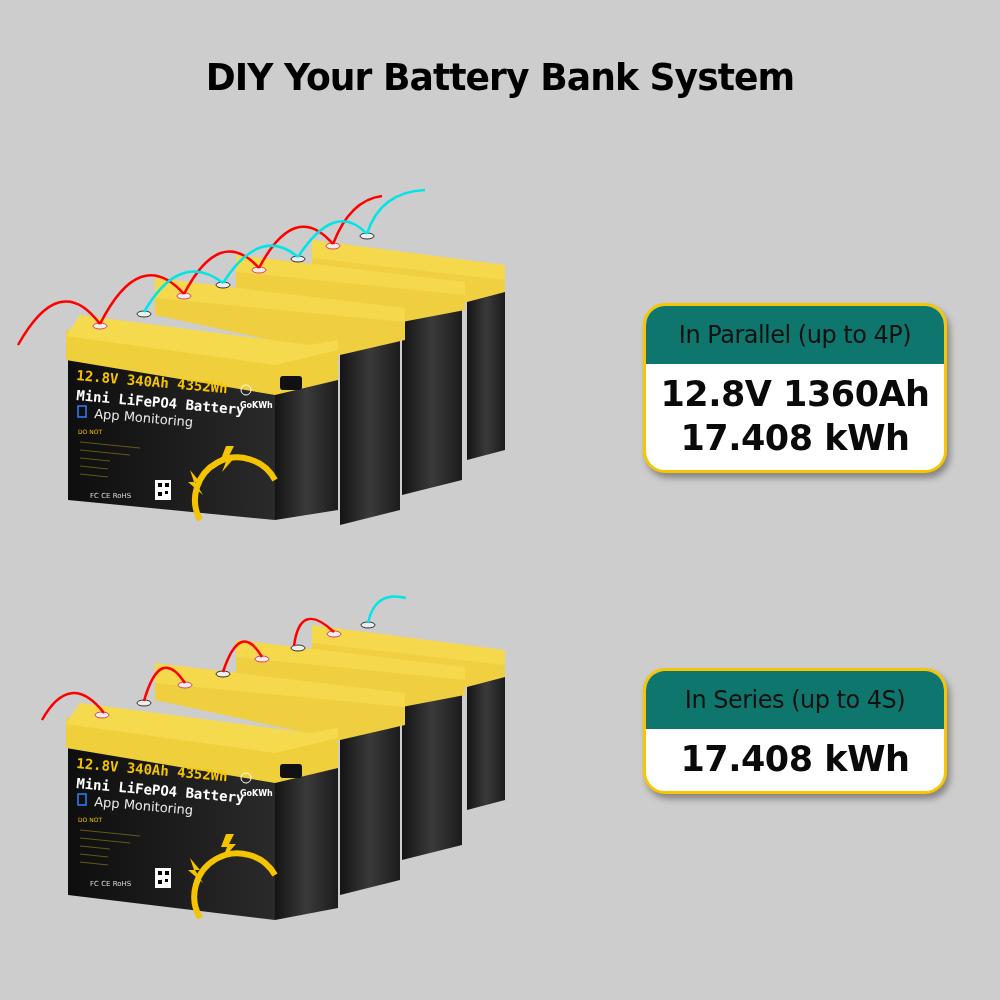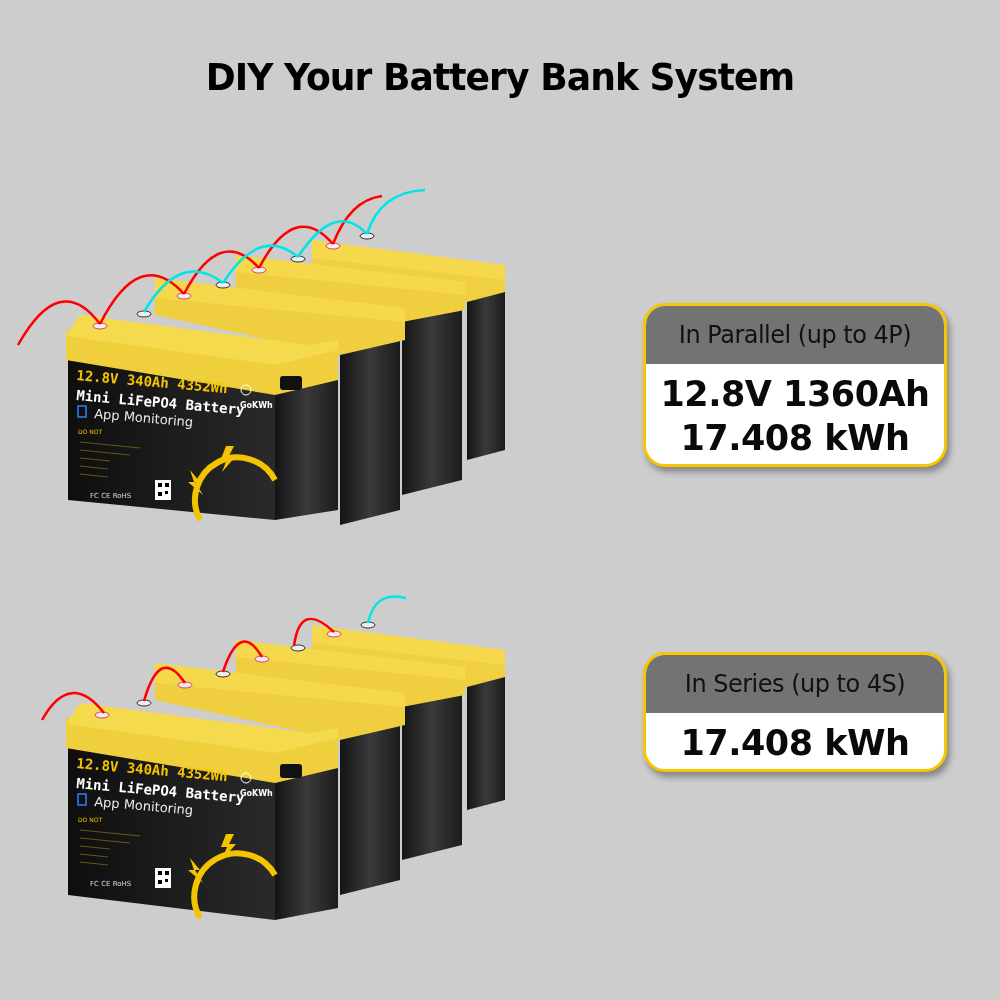--- a/index.html
+++ b/index.html
@@ -1,22 +1,22 @@
 <!DOCTYPE html>
 <html><head>
 <meta charset="utf-8">
 <style>
   html, body { margin:0; padding:0; }
   body { width:1000px; height:1000px; background:#cdcdcd; position:relative; overflow:hidden; font-family:"DejaVu Sans", sans-serif; }
   .title { position:absolute; left:0; top:55px; width:1000px; text-align:center; font-family:"DejaVu Sans", sans-serif; font-weight:bold; font-size:38px; color:#000; letter-spacing:-1px; transform:scaleX(0.95); }
   .scene { position:absolute; left:0; width:520px; }
   .scene svg { display:block; }
   .card { position:absolute; left:643px; width:298px; background:#fff; border:3px solid #f7c600; border-radius:22px; box-shadow:3px 5px 6px rgba(0,0,0,0.35); overflow:hidden; }
-  .card-head { background:#737373; height:58px; display:flex; align-items:center; justify-content:center; font-family:"DejaVu Sans", sans-serif; font-size:24px; color:#111; letter-spacing:-0.5px; }
-  .card-body { padding:8px 0 4px; text-align:center; }
+  .card-head { background:#0f766e; height:58px; display:flex; align-items:center; justify-content:center; font-family:"DejaVu Sans", sans-serif; font-size:24px; color:#111; letter-spacing:-0.5px; }
+  .card-body { padding:8px 0 10px; text-align:center; }
   .card-line { font-family:"DejaVu Sans", sans-serif; font-weight:bold; font-size:35px; line-height:44px; color:#0a0a0a; letter-spacing:-0.5px; }
   .lbl-yellow { font-family:"DejaVu Sans Mono", monospace; font-weight:bold; fill:#f5c400; }
   .lbl-white { font-family:"DejaVu Sans Mono", monospace; font-weight:bold; fill:#fff; }
   .lbl-app { font-family:"DejaVu Sans", sans-serif; fill:#e8e8e8; }
   .lbl-brand { font-family:"DejaVu Sans", sans-serif; font-weight:bold; fill:#fff; }
 </style>
 </head>
 <body>
 
 <div class="title">DIY Your Battery Bank System</div>
@@ -176,18 +176,18 @@
 </div>
 
 <div class="card" style="top:303px;">
   <div class="card-head">In Parallel (up to 4P)</div>
   <div class="card-body">
     <div class="card-line">12.8V 1360Ah</div>
     <div class="card-line">17.408 kWh</div>
   </div>
 </div>
 
-<div class="card" style="top:652px;">
+<div class="card" style="top:668px;">
   <div class="card-head">In Series (up to 4S)</div>
   <div class="card-body">
     <div class="card-line">17.408 kWh</div>
   </div>
 </div>
 
 </body></html>

